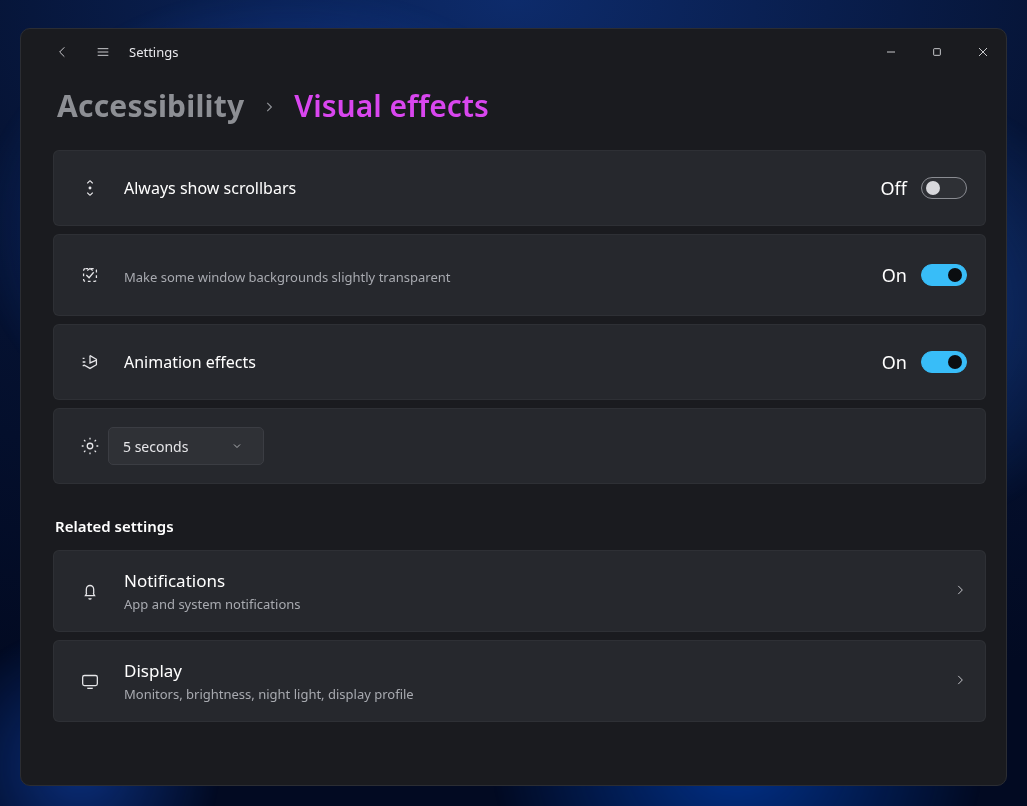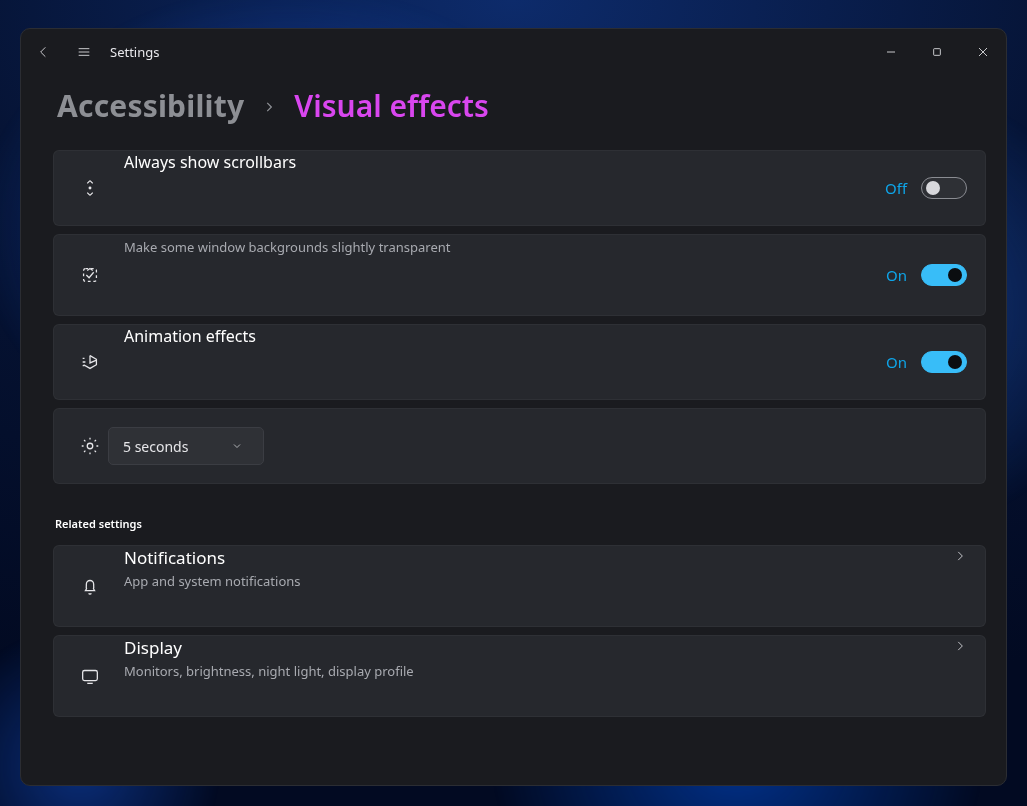--- a/index.html
+++ b/index.html
@@ -26,21 +26,21 @@
     border: 1px solid #2b2d33;
     border-radius: 10px;
     overflow: hidden;
     color: #e9e9ec;
   }
 
   .titlebar {
     height: 46px;
     display: flex;
     align-items: center;
-    padding-left: 3px;
+    padding-left: 22px;
   }
   .tb-btn {
     width: 40px; height: 40px;
     display: flex; align-items: center; justify-content: center;
     color: #d6d6d9;
   }
   .tb-btn svg { width: 16px; height: 16px; stroke: currentColor; fill: none; stroke-width: 1.4; }
   .app-title { font-size: 13px; color: #e8e8ec; margin-left: 6px; }
   .win-controls { margin-left: auto; display: flex; }
   .win-controls .tb-btn { width: 46px; height: 40px; }
@@ -63,34 +63,35 @@
   }
 
   .content { padding: 0 20px 20px 32px; }
 
   .card {
     background: #26282d;
     border: 1px solid rgba(255,255,255,0.04);
     border-radius: 6px;
     min-height: 76px;
     display: flex;
+    align-items: center;
     padding: 0 18px;
     margin-bottom: 8px;
   }
   .card.tall { min-height: 82px; }
   .card .icon-slot {
     width: 36px; display: flex; justify-content: center; align-items: center;
     color: #e6e6e9;
   }
   .card .icon-slot svg { width: 22px; height: 22px; stroke: currentColor; fill: none; stroke-width: 1.4; }
   .card .text-slot { margin-left: 16px; flex: 1 1 auto; }
   .card .title { font-size: 16px; color: #ffffff; font-weight: 400; }
   .card .subtitle { font-size: 13px; color: #a8aab0; margin-top: 3px; }
   .card .control-slot { display: flex; align-items: center; gap: 14px; }
-  .state-label { font-size: 15px; color: #0ea5e9; }
+  .state-label { font-size: 18px; color: #ffffff; }
 
   .toggle {
     width: 46px; height: 22px; border-radius: 11px;
     position: relative;
     border: 1px solid #8a8c92;
     background: #2e3035;
   }
   .toggle .knob {
     width: 14px; height: 14px; border-radius: 50%;
     background: #d8d8dc;
@@ -108,21 +109,21 @@
     display: flex; align-items: center;
     padding: 0 20px 0 14px;
     color: #e6e6e9;
     font-size: 14px;
     gap: 18px;
   }
   .select .chev { margin-left: auto; }
   .select .chev svg { width: 12px; height: 12px; stroke: #cfd0d4; stroke-width: 1.6; fill: none; }
 
   .section-label {
-    font-size: 11px; font-weight: 600; color: #ffffff;
+    font-size: 15px; font-weight: 600; color: #ffffff;
     margin: 32px 0 14px 2px;
   }
 
   .link-card { cursor: default; }
   .link-card .title { font-size: 17px; }
   .link-card .chev-right { margin-left: 12px; }
   .link-card .chev-right svg { width: 14px; height: 14px; stroke: #cfd0d4; stroke-width: 1.6; fill: none; }
 </style>
 </head>
 <body>

